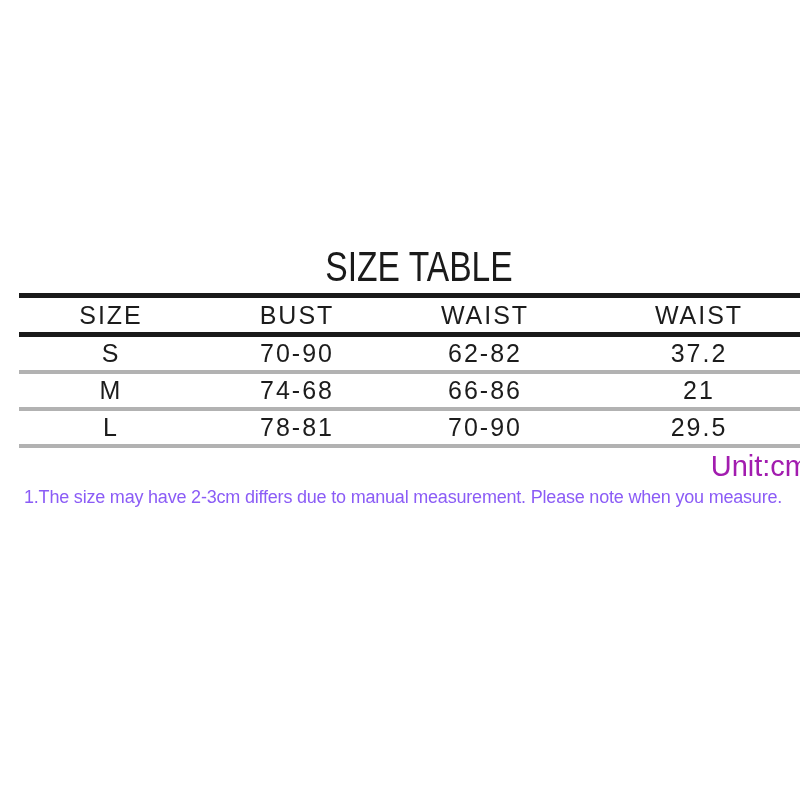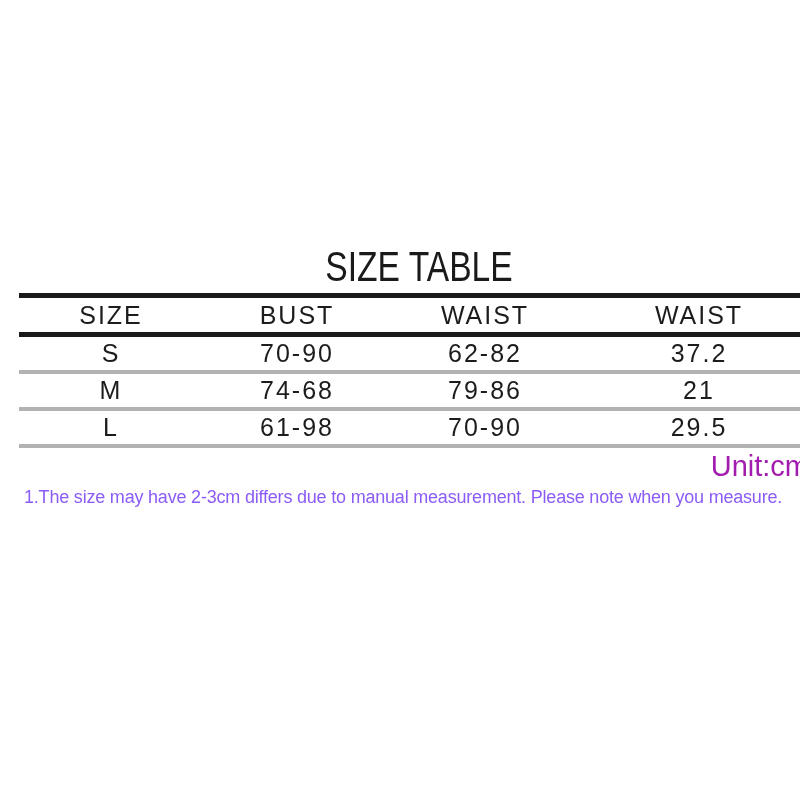--- a/index.html
+++ b/index.html
@@ -117,26 +117,26 @@
     <tbody>
       <tr>
         <td>S</td>
         <td>70-90</td>
         <td>62-82</td>
         <td>37.2</td>
       </tr>
       <tr>
         <td>M</td>
         <td>74-68</td>
-        <td>79-86</td>
+        <td>66-86</td>
         <td>21</td>
       </tr>
       <tr>
         <td>L</td>
-        <td>61-98</td>
+        <td>78-81</td>
         <td>70-90</td>
         <td>29.5</td>
       </tr>
     </tbody>
   </table>
 
   <div class="unit">Unit:cm</div>
 
   <div class="note note-1">1.The size may have 2-3cm differs due to manual measurement. Please note when you measure.</div>
 

